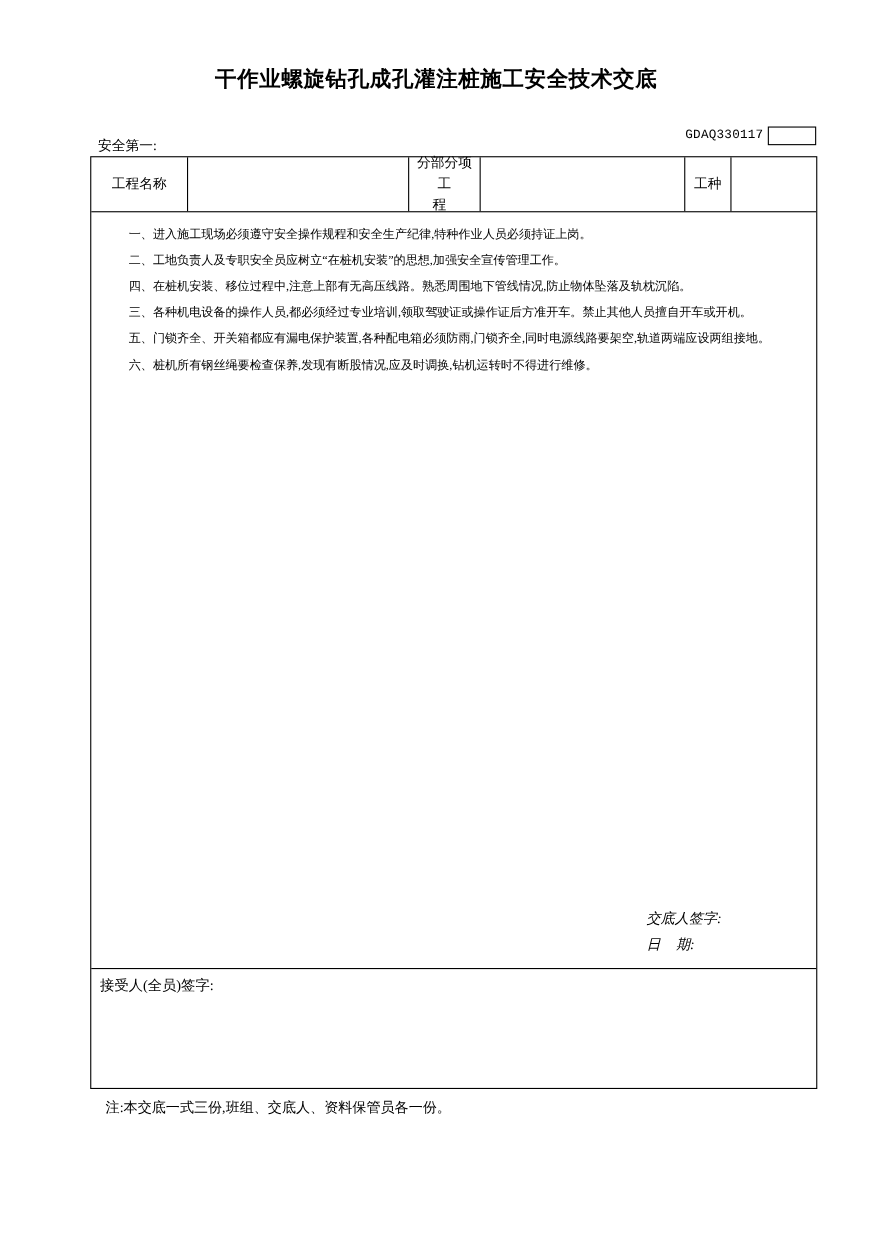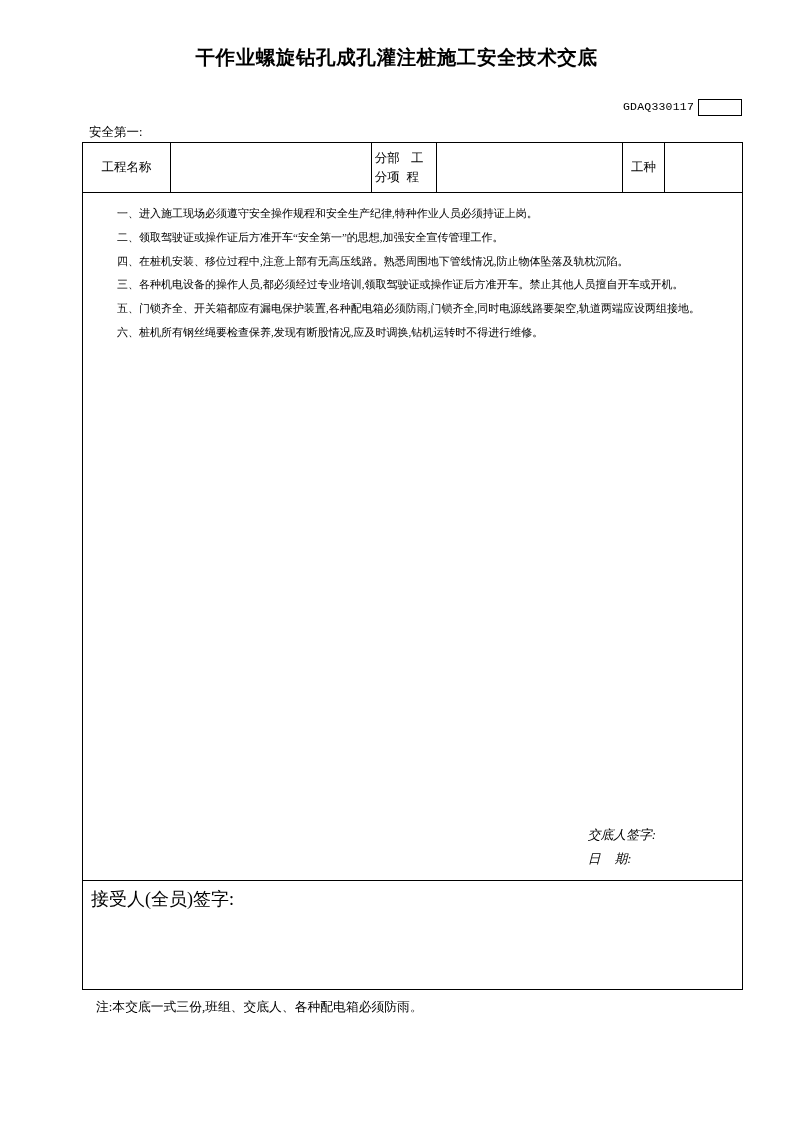--- a/index.html
+++ b/index.html
@@ -13,34 +13,34 @@
     position: relative;
     font-family: "Liberation Serif", "DejaVu Serif", serif;
     color: #000000;
     overflow: hidden;
   }
 
   
   #doc-title {
     position: absolute;
     left: 0;
-    top: 44px;
+    top: 58px;
     width: 793px;
     text-align: center;
     font-size: 19.5px;
     font-weight: bold;
     letter-spacing: 0.6px;
     font-family: "Liberation Sans", "DejaVu Sans", sans-serif;
   }
 
   
   #form-code-wrap {
     position: absolute;
     right: 51px;
-    top: 99px;
+    top: 115px;
     display: flex;
     align-items: center;
     gap: 4px;
   }
   #form-code-text {
     font-size: 11.5px;
     font-family: "Liberation Mono", "DejaVu Sans Mono", monospace;
     letter-spacing: 0.2px;
     line-height: 1;
     padding-bottom: 2px;
@@ -85,21 +85,21 @@
     justify-content: center;
     font-size: 12.5px;
     text-align: center;
     border-right: 1.3px solid #000;
     padding: 0 2px;
   }
   .hcell:last-child { border-right: none; }
   .hcell.blank { }
   .c-projname  { width: 88px; }
   .c-projval   { width: 201px; }
-  .c-subitem   { width: 65px; line-height: 1.5; flex-direction: row; }
+  .c-subitem   { width: 65px; line-height: 1.5; flex-direction: column; }
   .c-subitem .ln2 { letter-spacing: 9px; text-indent: 9px; }
   .c-subval    { width: 186px; }
   .c-worktype  { width: 42px; }
   .c-worktypeval { width: 75px; }
 
   
   #body-region {
     position: relative;
     height: 688px;
     border-bottom: 1.3px solid #000;
@@ -123,21 +123,21 @@
     line-height: 23.8px;
     font-style: italic;
   }
   #sig-date .spacer { letter-spacing: 14px; }
 
   
   #receiver-region {
     height: 100px;
     box-sizing: border-box;
     padding: 6px 0 0 8px;
-    font-size: 18px;
+    font-size: 13px;
   }
 
   
   #footer-note {
     position: absolute;
     left: 96px;
     top: 999px;
     font-size: 12.8px;
   }
 </style>
@@ -162,33 +162,33 @@
       <span class="ln1">分部分项</span>
       <span class="ln2">工    程</span>
     </div>
     <div class="hcell c-subval blank"></div>
     <div class="hcell c-worktype">工种</div>
     <div class="hcell c-worktypeval blank"></div>
   </div>
 
   <div id="body-region">
     <p class="clause">一、进入施工现场必须遵守安全操作规程和安全生产纪律,特种作业人员必须持证上岗。</p>
-    <p class="clause">二、领取驾驶证或操作证后方准开车“安全第一”的思想,加强安全宣传管理工作。</p>
+    <p class="clause">二、工地负责人及专职安全员应树立“在桩机安装”的思想,加强安全宣传管理工作。</p>
     <p class="clause">四、在桩机安装、移位过程中,注意上部有无高压线路。熟悉周围地下管线情况,防止物体坠落及轨枕沉陷。</p>
     <p class="clause">三、各种机电设备的操作人员,都必须经过专业培训,领取驾驶证或操作证后方准开车。禁止其他人员擅自开车或开机。</p>
     <p class="clause">五、门锁齐全、开关箱都应有漏电保护装置,各种配电箱必须防雨,门锁齐全,同时电源线路要架空,轨道两端应设两组接地。</p>
     <p class="clause">六、桩机所有钢丝绳要检查保养,发现有断股情况,应及时调换,钻机运转时不得进行维修。</p>
 
     <div id="signature-block">
       <div id="sig-presenter">交底人签字:</div>
       <div id="sig-date">
         <span class="spacer">日</span><span>期:</span>
       </div>
     </div>
   </div>
 
   <div id="receiver-region">
     <span>接受人(全员)签字:</span>
   </div>
 
 </div>
 
-<div id="footer-note">注:本交底一式三份,班组、交底人、各种配电箱必须防雨。</div>
+<div id="footer-note">注:本交底一式三份,班组、交底人、资料保管员各一份。</div>
 
 </body></html>

